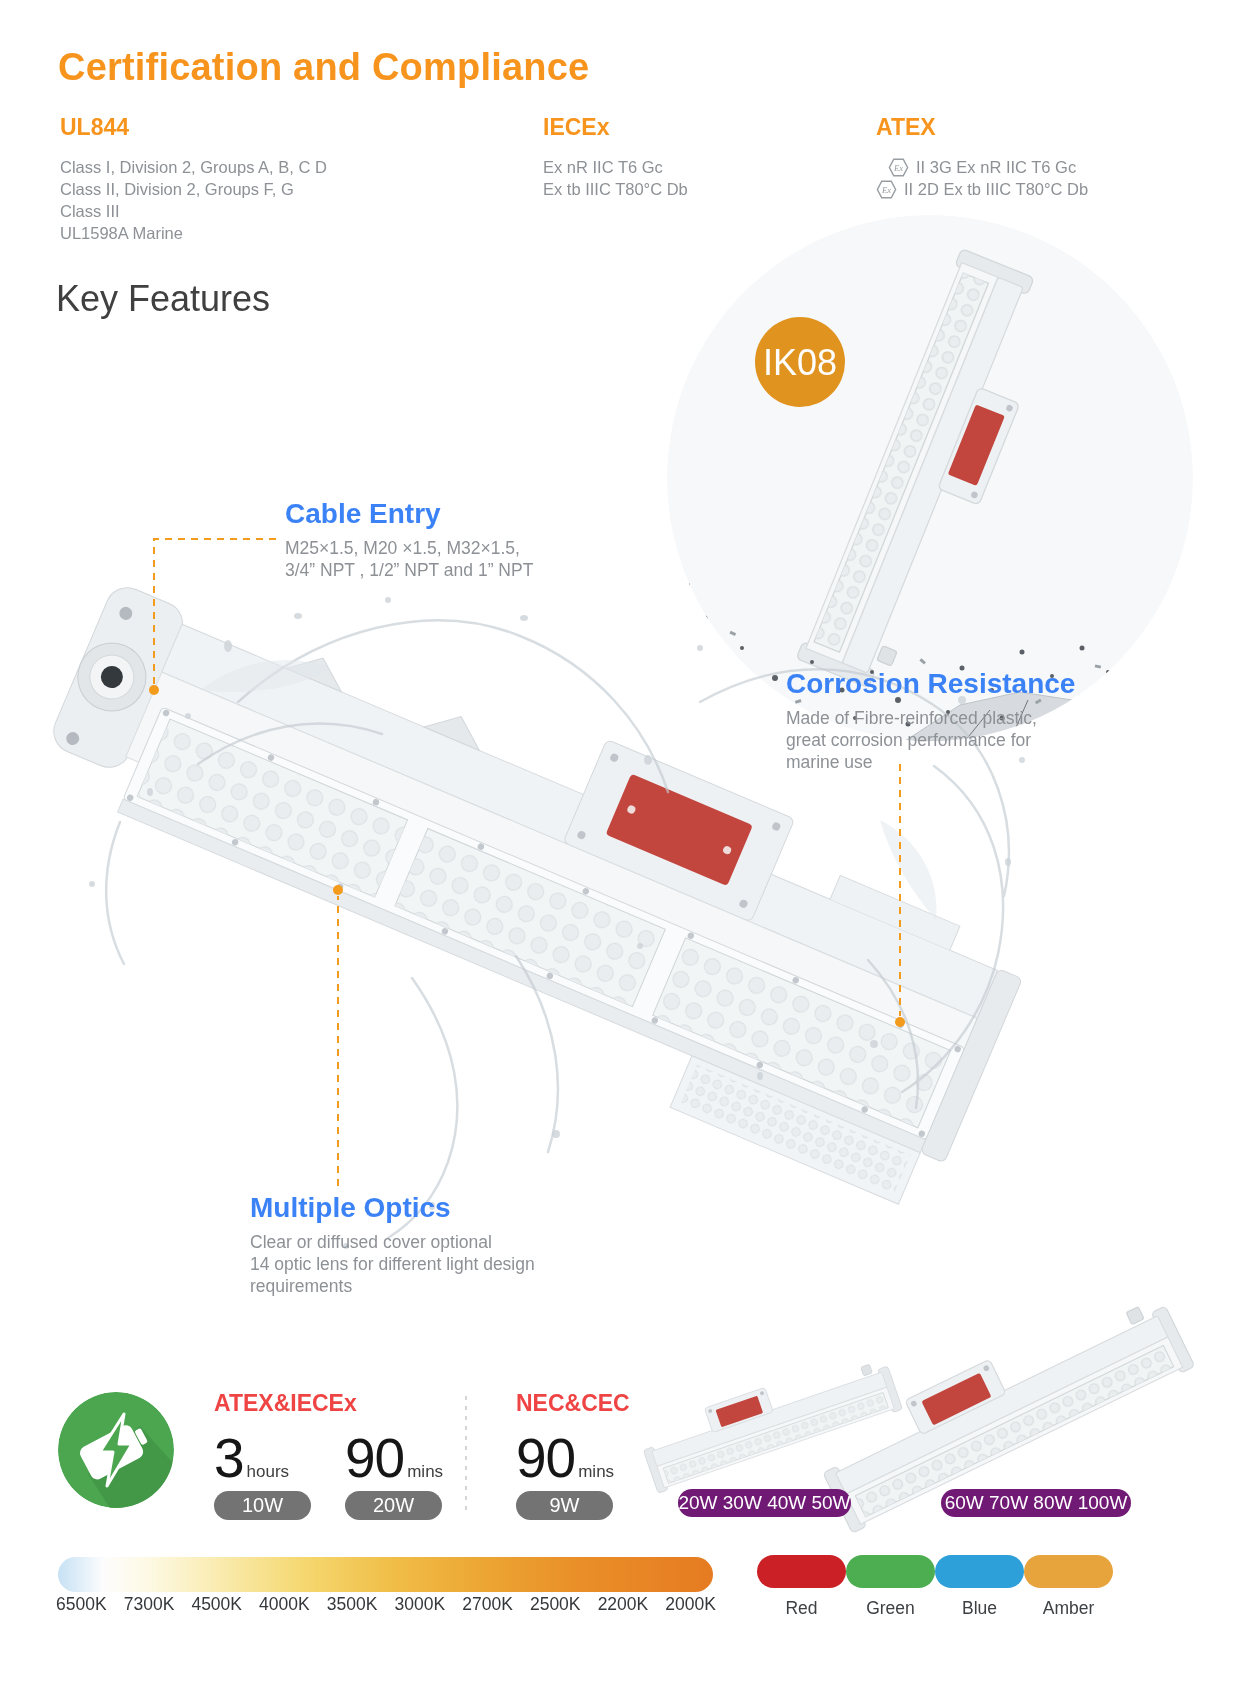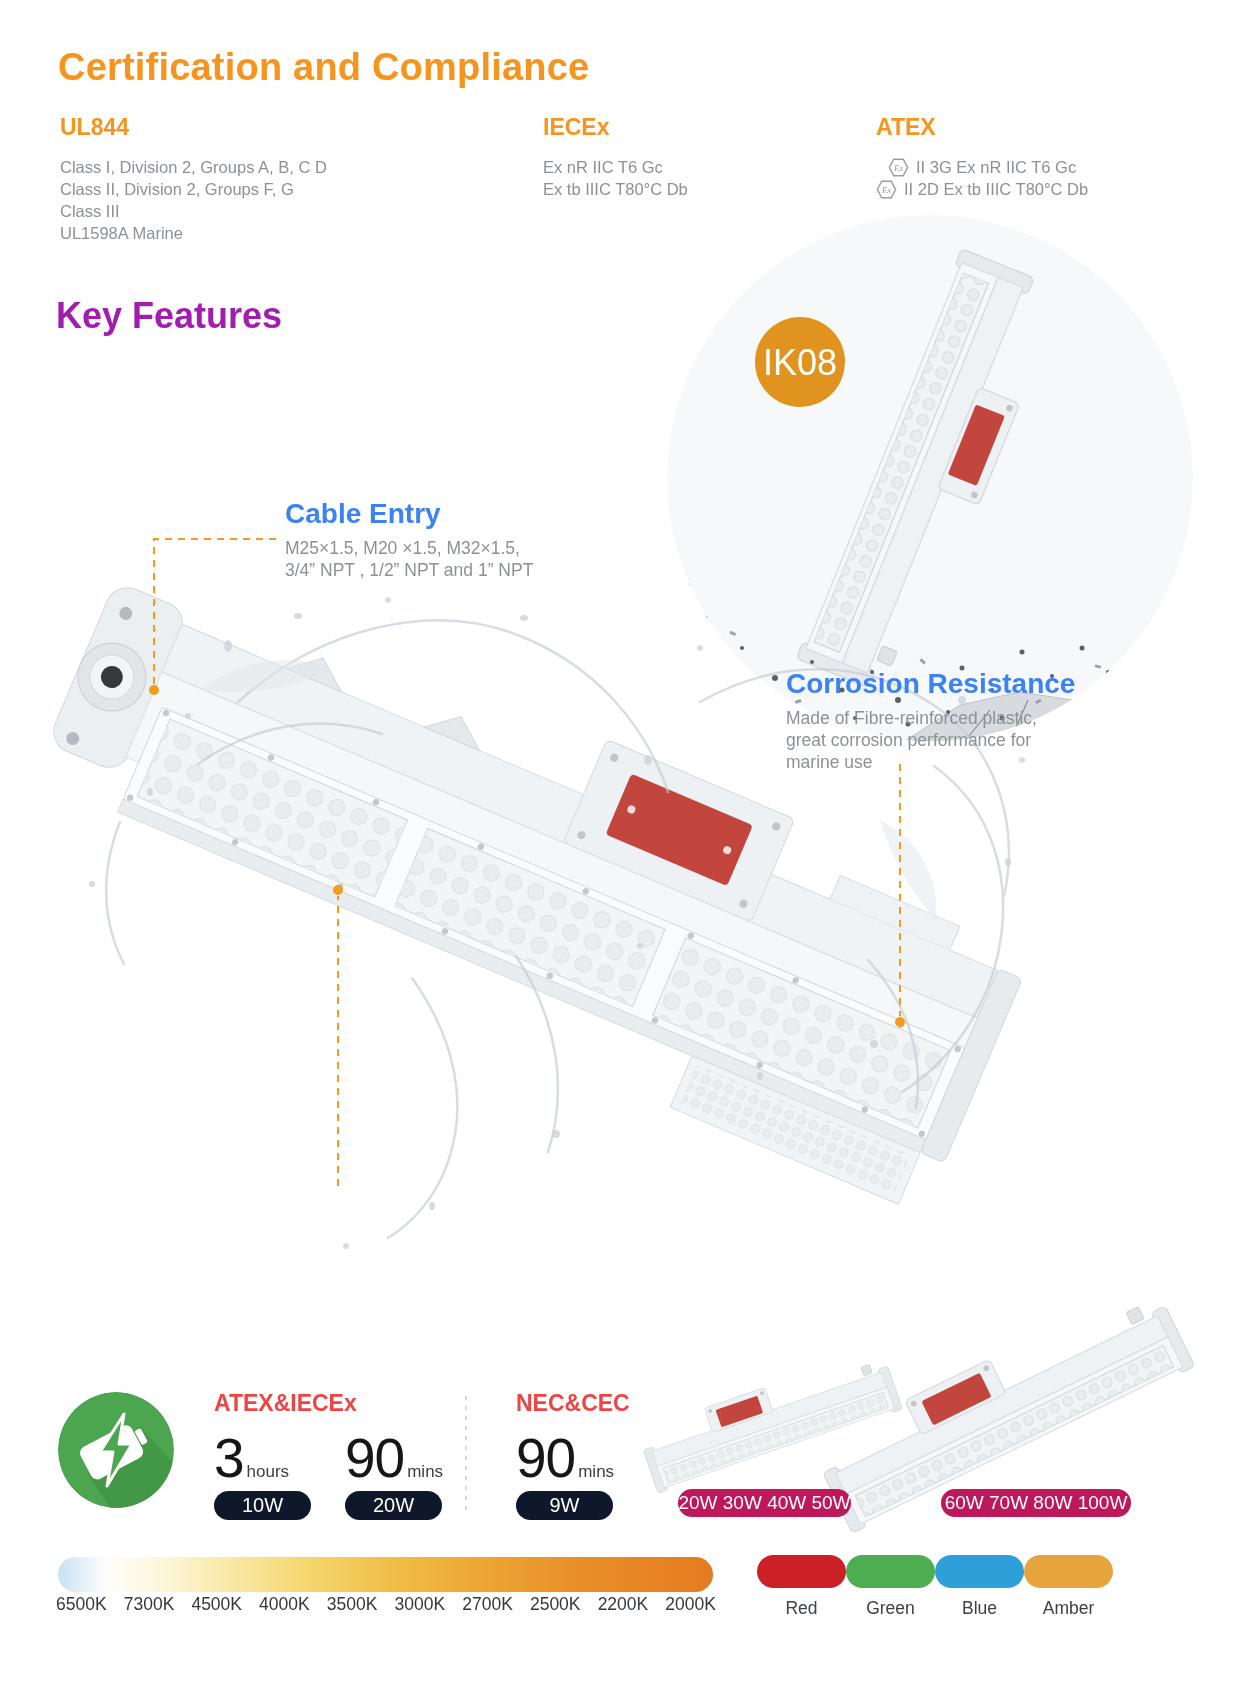--- a/index.html
+++ b/index.html
@@ -1,21 +1,21 @@
 <!DOCTYPE html>
 <html><head>
 <meta charset="utf-8">
 <style>
   html,body{margin:0;padding:0;background:#ffffff;}
   .page{position:relative;width:1241px;height:1684px;background:#fff;overflow:hidden;
         font-family:"Liberation Sans", sans-serif;}
   .abs{position:absolute;}
   
   .h1{left:58px;top:46px;font-size:38px;font-weight:600;color:#f7941d;letter-spacing:.2px;}
-  .h2{left:56px;top:295px;font-size:36px;font-weight:700;color:#a21caf;}
+  .h2{left:56px;top:278px;font-size:36px;font-weight:400;color:#404040;}
   
   .cert{top:114px;}
   .cert h3{margin:0 0 15px 0;font-size:23px;font-weight:600;color:#f7941d;}
   .cert .cl{font-size:16.5px;line-height:22px;color:#8d9196;white-space:nowrap;}
   .cert-ul{left:60px;} .cert-iecex{left:543px;} .cert-atex{left:876px;}
   .atexline{display:flex;align-items:center;gap:7px;height:22px;justify-content:center;}
   .hex{width:21px;height:19px;flex:0 0 auto;}
   
   .art{position:absolute;left:0;top:0;z-index:1;pointer-events:none;}
   .txt{z-index:3;}
@@ -26,24 +26,24 @@
   .co-corr{left:786px;top:668px;}
   .co-opt{left:250px;top:1192px;}
   
   .battery{left:58px;top:1392px;width:116px;height:116px;}
   .emcol h5{margin:0 0 9px 0;font-size:23px;font-weight:600;color:#ef4444;white-space:nowrap;}
   .em-a{left:214px;top:1390px;} .em-n{left:516px;top:1390px;}
   .opts{display:flex;gap:34px;}
   .numrow{display:flex;align-items:baseline;height:56px;}
   .num{font-size:55px;font-weight:500;color:#161616;letter-spacing:-1px;}
   .unit{font-size:17px;color:#3e3e3e;margin-left:3px;}
-  .wpill{margin-top:9px;width:97px;height:29px;border-radius:15px;background:#0f172a;color:#fff;
+  .wpill{margin-top:9px;width:97px;height:29px;border-radius:15px;background:#737373;color:#fff;
          font-size:20px;display:flex;align-items:center;justify-content:center;}
   
-  .pbadge{height:28px;border-radius:14px;background:#be185d;color:#fff;font-size:19px;
+  .pbadge{height:28px;border-radius:14px;background:#701a75;color:#fff;font-size:19px;
           display:flex;align-items:center;justify-content:center;white-space:nowrap;}
   .pbadge1{left:678px;top:1489px;width:173px;}
   .pbadge2{left:941px;top:1489px;width:190px;}
   
   .cctbar{left:58px;top:1557px;width:655px;height:35px;border-radius:18px;
     background:linear-gradient(90deg,#c6e1f4 0%,#fdfdfd 7%,#fdf9e3 14%,#f9e9a8 26%,#f5d76e 38%,
                #f0bc45 52%,#eca432 66%,#e98e28 80%,#e67b21 100%);}
   .cctlabels{left:56px;top:1594px;width:660px;display:flex;justify-content:space-between;
              font-size:17.5px;color:#35383b;}
   
@@ -277,20 +277,26 @@
     <div class="cl">3/4” NPT , 1/2” NPT and 1” NPT</div>
   </div>
 
   <div class="abs txt co co-corr">
     <h4>Corrosion Resistance</h4>
     <div class="cl">Made of Fibre-reinforced plastic,</div>
     <div class="cl">great corrosion performance for</div>
     <div class="cl">marine use</div>
   </div>
 
+  <div class="abs txt co co-opt">
+    <h4>Multiple Optics</h4>
+    <div class="cl">Clear or diffused cover optional</div>
+    <div class="cl">14 optic lens for different light design</div>
+    <div class="cl">requirements</div>
+  </div>
 
   <div class="abs txt battery">
     <svg width="116" height="116" viewBox="0 0 116 116">
       <defs>
           <clipPath id="bc">
             <circle cx="58" cy="58" r="58"></circle>
           </clipPath>
         </defs>
       <g clip-path="url(#bc)">
         <circle cx="58" cy="58" r="58" fill="#4ba64f"></circle>

